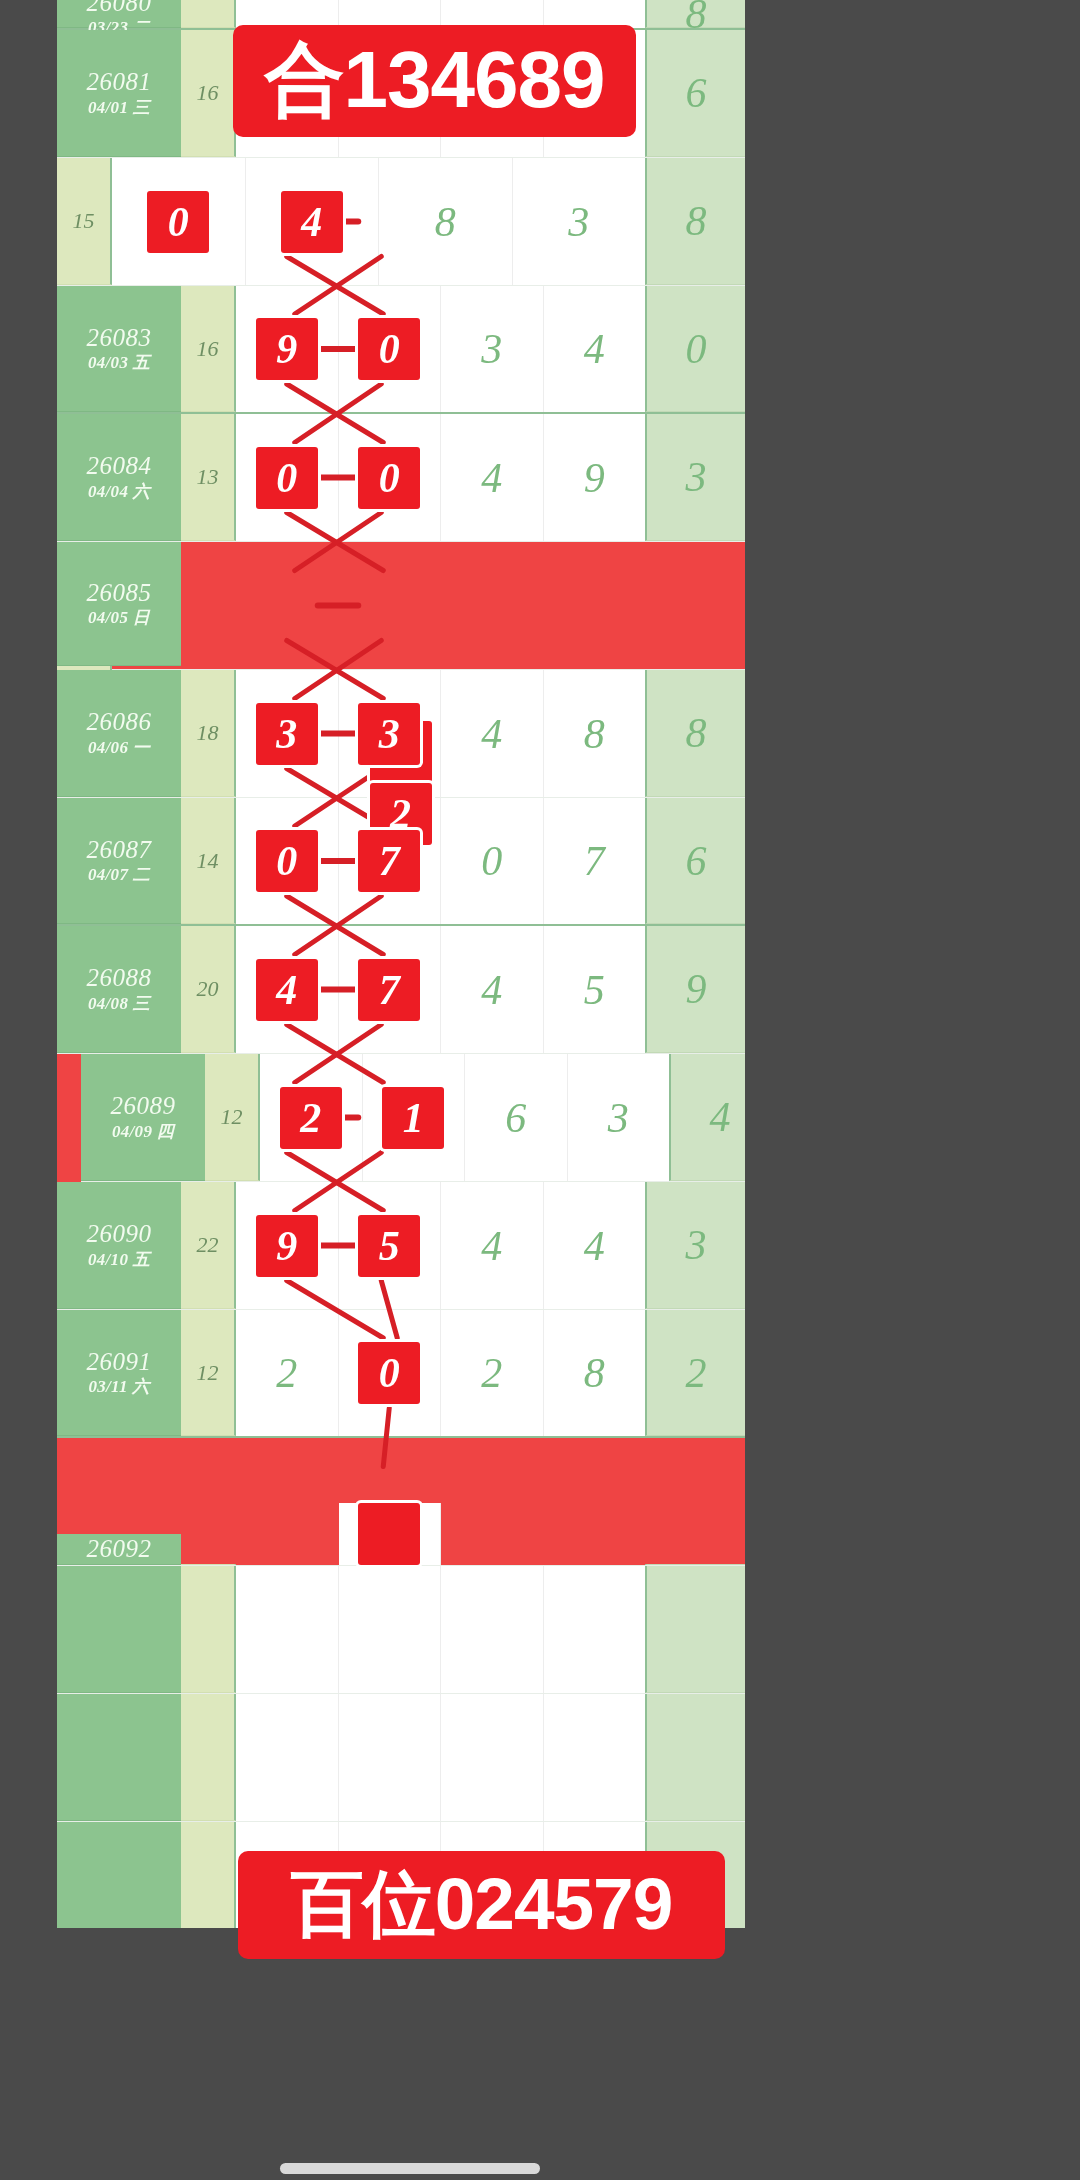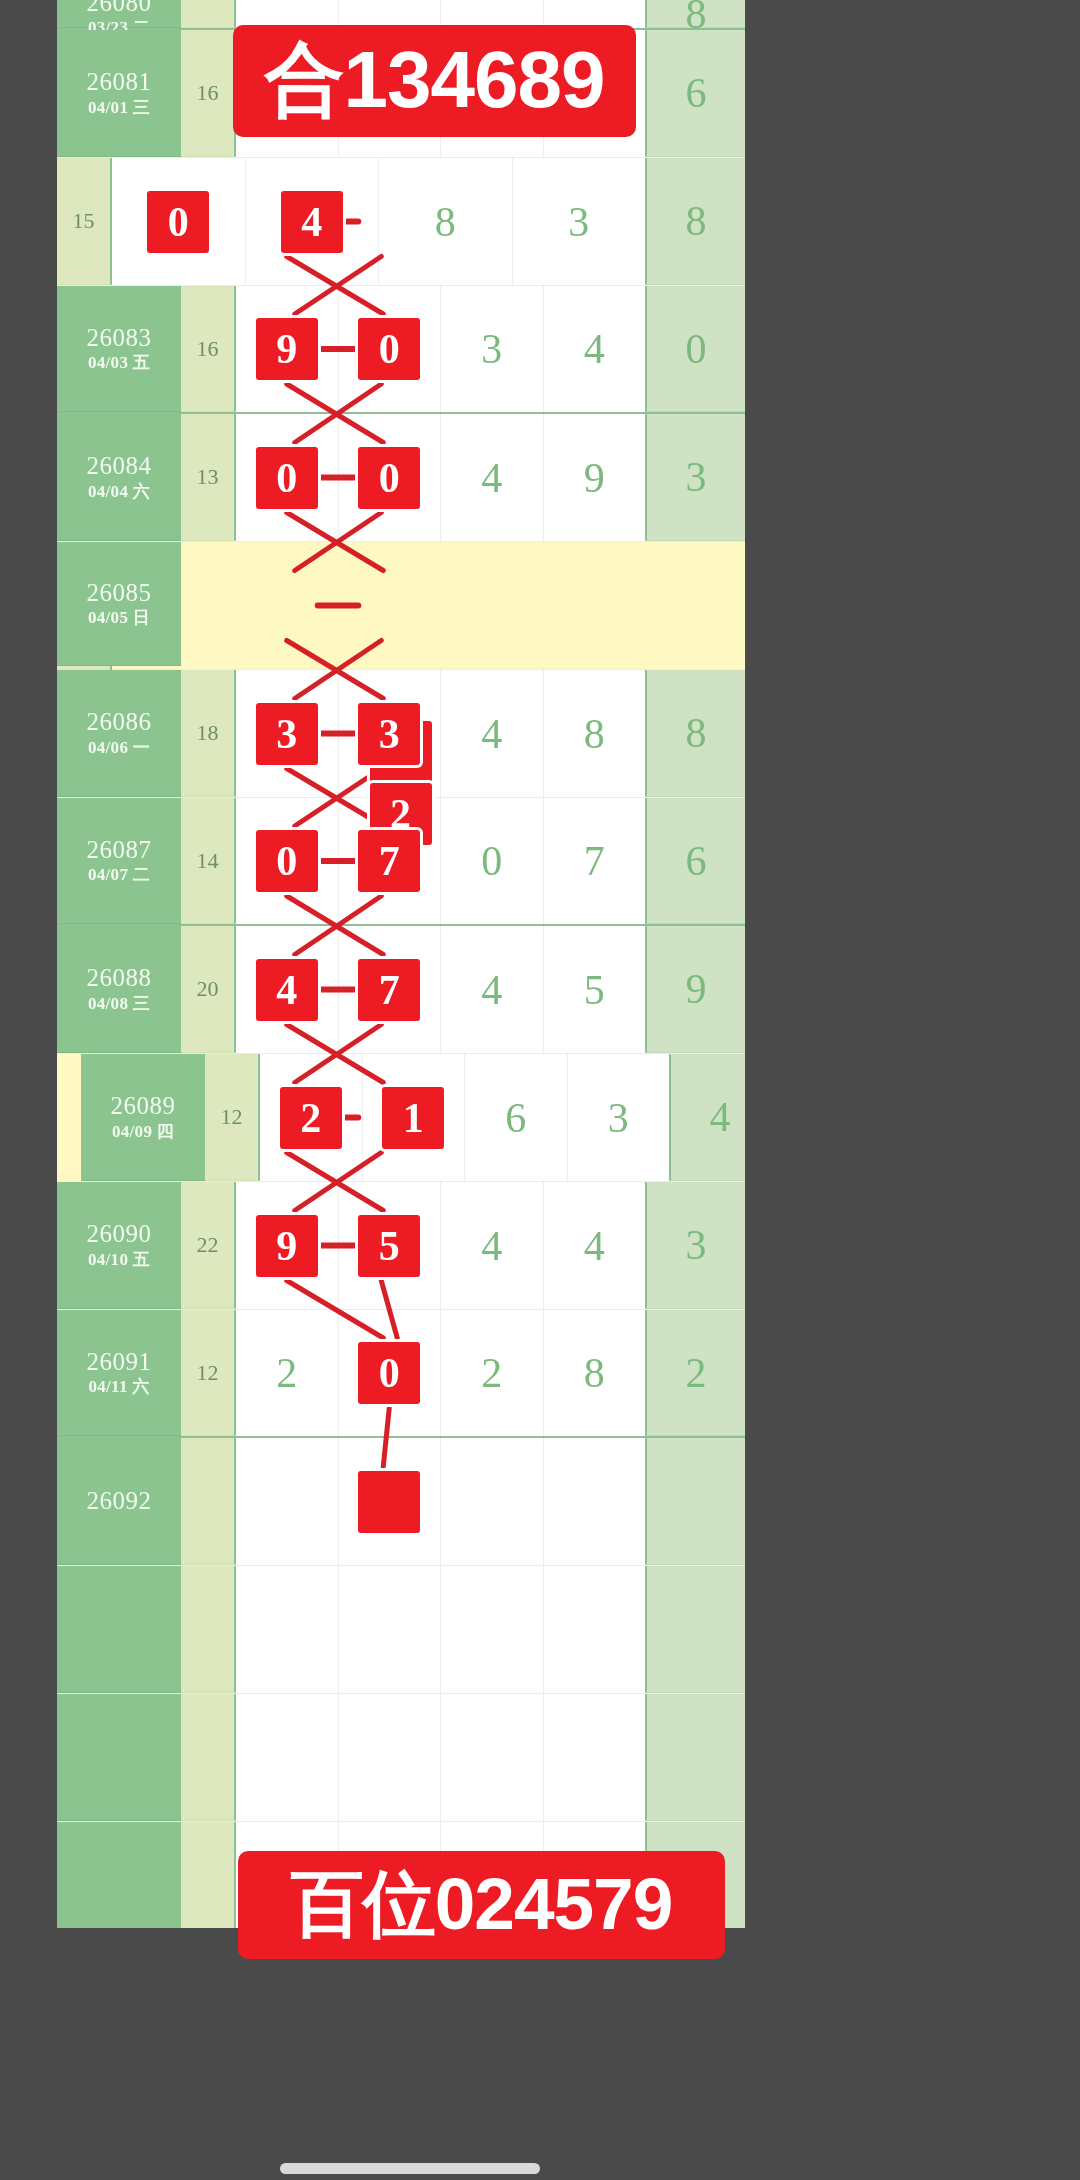--- a/index.html
+++ b/index.html
@@ -12,22 +12,23 @@
   #app {
     position:relative;
     width:1080px; height:2180px;
     background:#4a4a4a;
   }
 
   
   .table-wrap {
     position:absolute;
     left:57px; top:0; width:688px; height:1928px;
-    background:#fef9c3;
+    background:#ef4444;
     overflow:hidden;
+    font-style:italic;
   }
   .grid { position:absolute; left:0; top:0; width:688px; }
 
   .row {
     display:flex;
     width:688px;
     position:relative;
     border-bottom:1px solid #e8eee8;
   }
   .row.sep { border-bottom:2px solid #8fbf95; }
@@ -346,38 +347,38 @@
             <span>4</span>
           </div>
           <div class="c-d last">
             <span>4</span>
           </div>
           <div class="c-tail">3</div>
         </div>
         <div class="row sep" style="height: 128px;">
           <div class="c-period">
             <div class="pnum">26091</div>
-            <div class="pdate">04/11 六</div>
+            <div class="pdate">03/11 六</div>
           </div>
           <div class="c-sum">12</div>
           <div class="c-d">
             <span>2</span>
           </div>
           <div class="c-d">
             <span class="chip">0</span>
           </div>
           <div class="c-d">
             <span>2</span>
           </div>
           <div class="c-d last">
             <span>8</span>
           </div>
           <div class="c-tail">2</div>
         </div>
-        <div class="row" style="height: 128px;">
+        <div class="row" style="height: 128px; align-items: flex-end;">
           <div class="c-period">
             <div class="pnum">26092</div>
             <div class="pdate"></div>
           </div>
           <div class="c-sum"></div>
           <div class="c-d">
             <span></span>
           </div>
           <div class="c-d">
             <span class="chip"></span>

